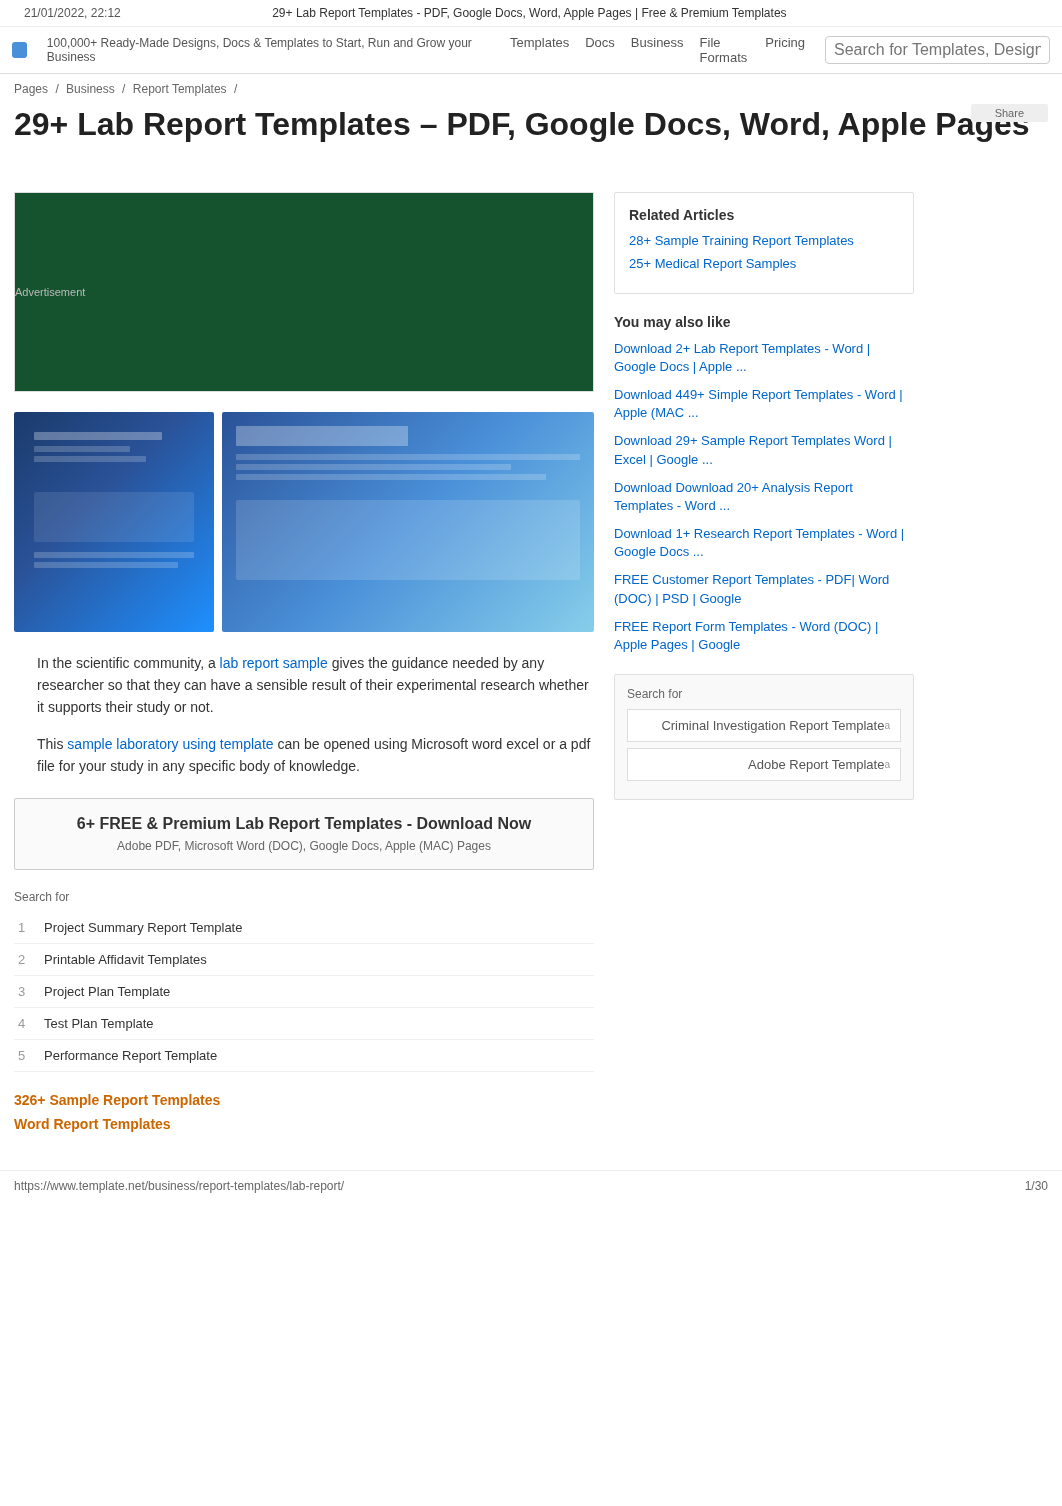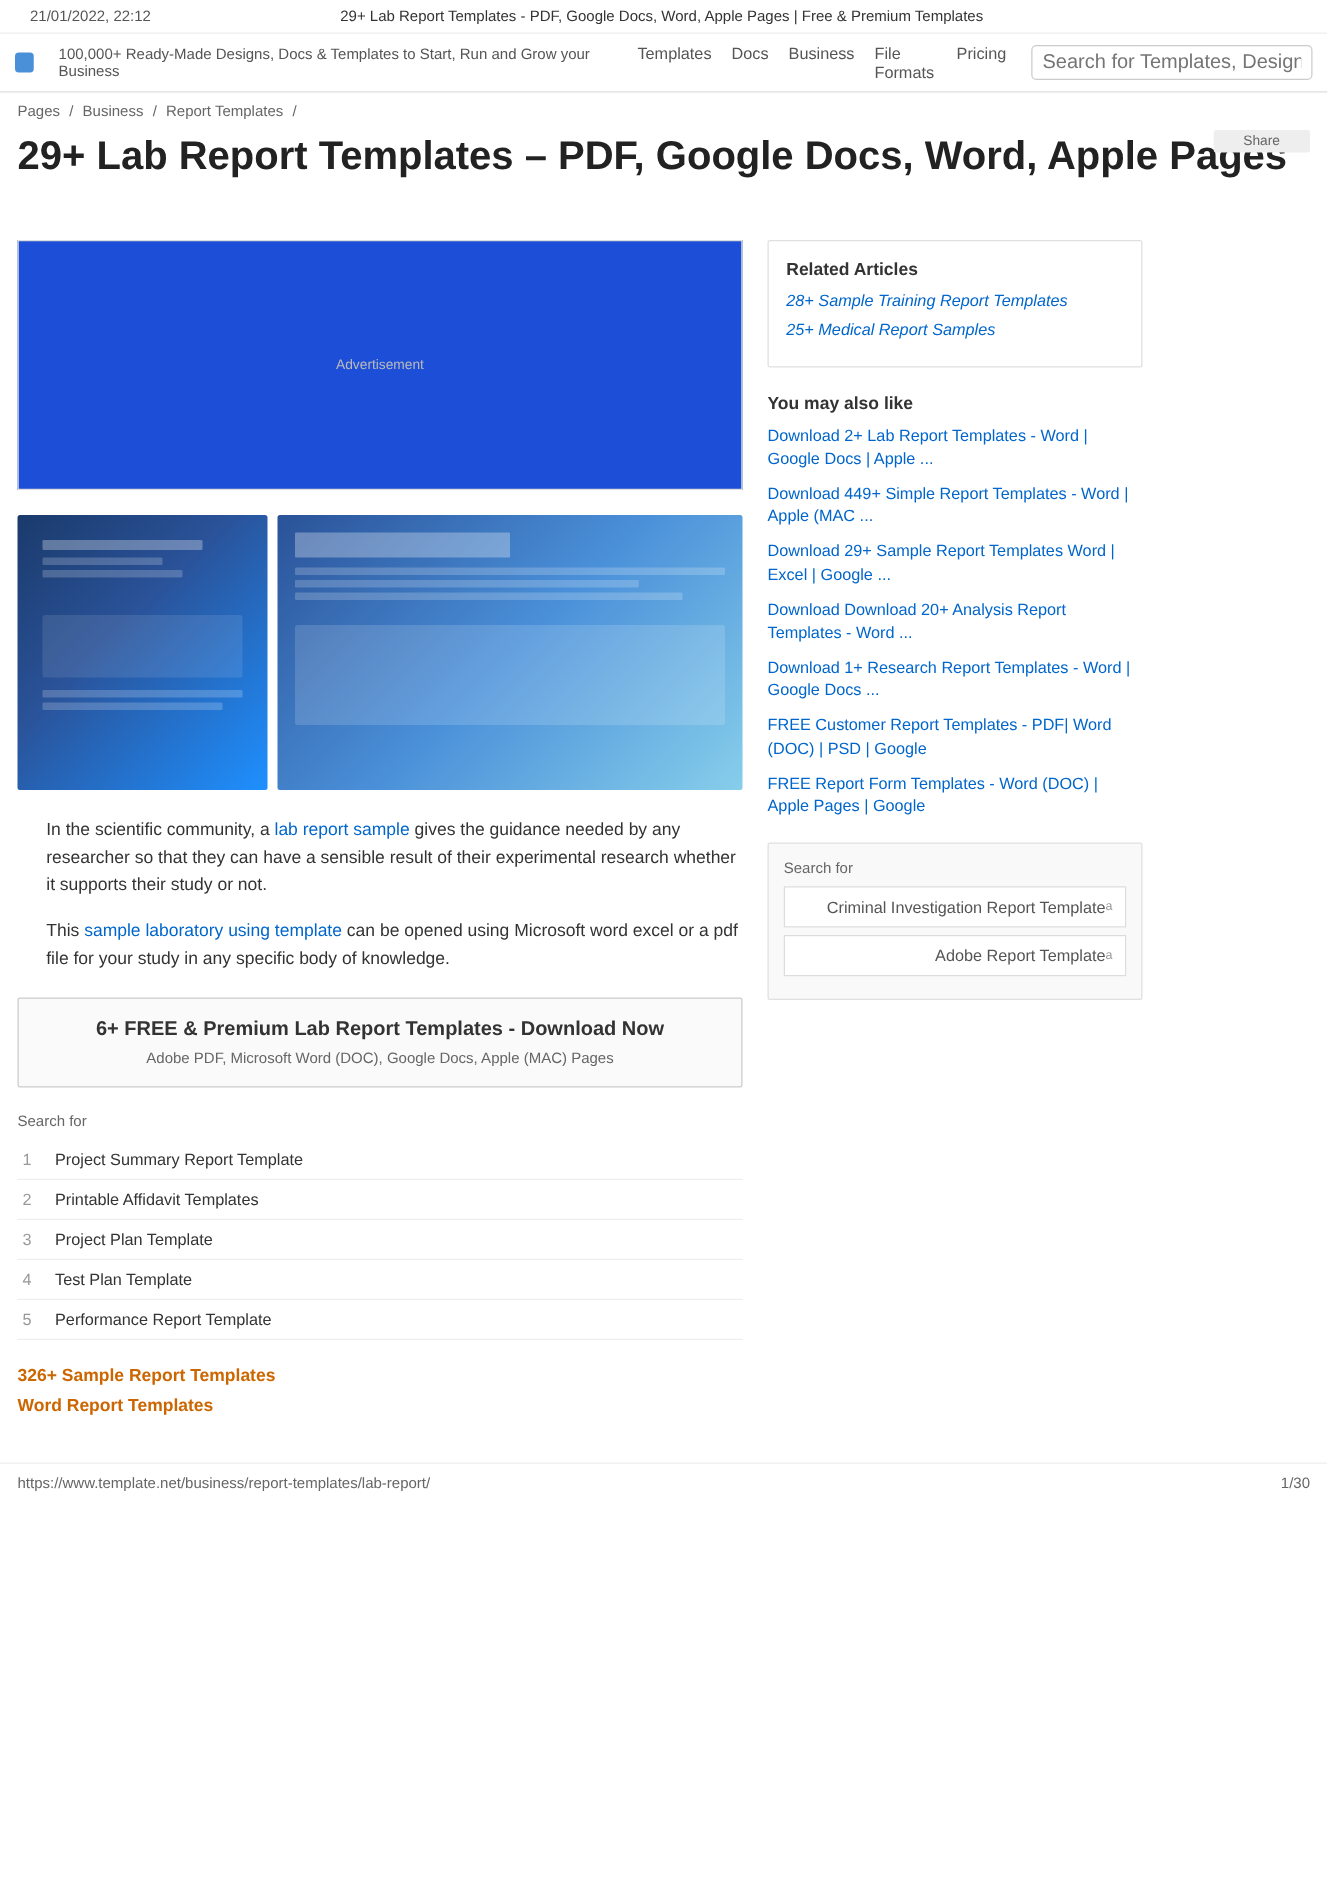--- a/index.html
+++ b/index.html
@@ -62,25 +62,25 @@
       font-weight: bold;
       color: #222;
       margin-bottom: 16px;
       line-height: 1.3;
     }
 
     
     .ad-placeholder {
       width: 100%;
       height: 200px;
-      background: #1d4ed8;
+      background: #14532d;
       border: 1px solid #ddd;
       display: flex;
       align-items: center;
-      justify-content: center;
+      justify-content: flex-start;
       color: #999;
       font-size: 12px;
       margin-bottom: 20px;
     }
 
     
     .images-grid {
       display: flex;
       gap: 8px;
       margin-bottom: 20px;
@@ -114,21 +114,20 @@
       margin-bottom: 10px;
       color: #333;
     }
     .related-article-item {
       font-size: 13px;
       color: #0066cc;
       text-decoration: none;
       display: block;
       margin-bottom: 8px;
       cursor: pointer;
-      font-style: italic;
     }
 
     
     .body-text {
       font-size: 14px;
       line-height: 1.6;
       color: #333;
       margin-bottom: 20px;
       margin-left: 23px;
     }

